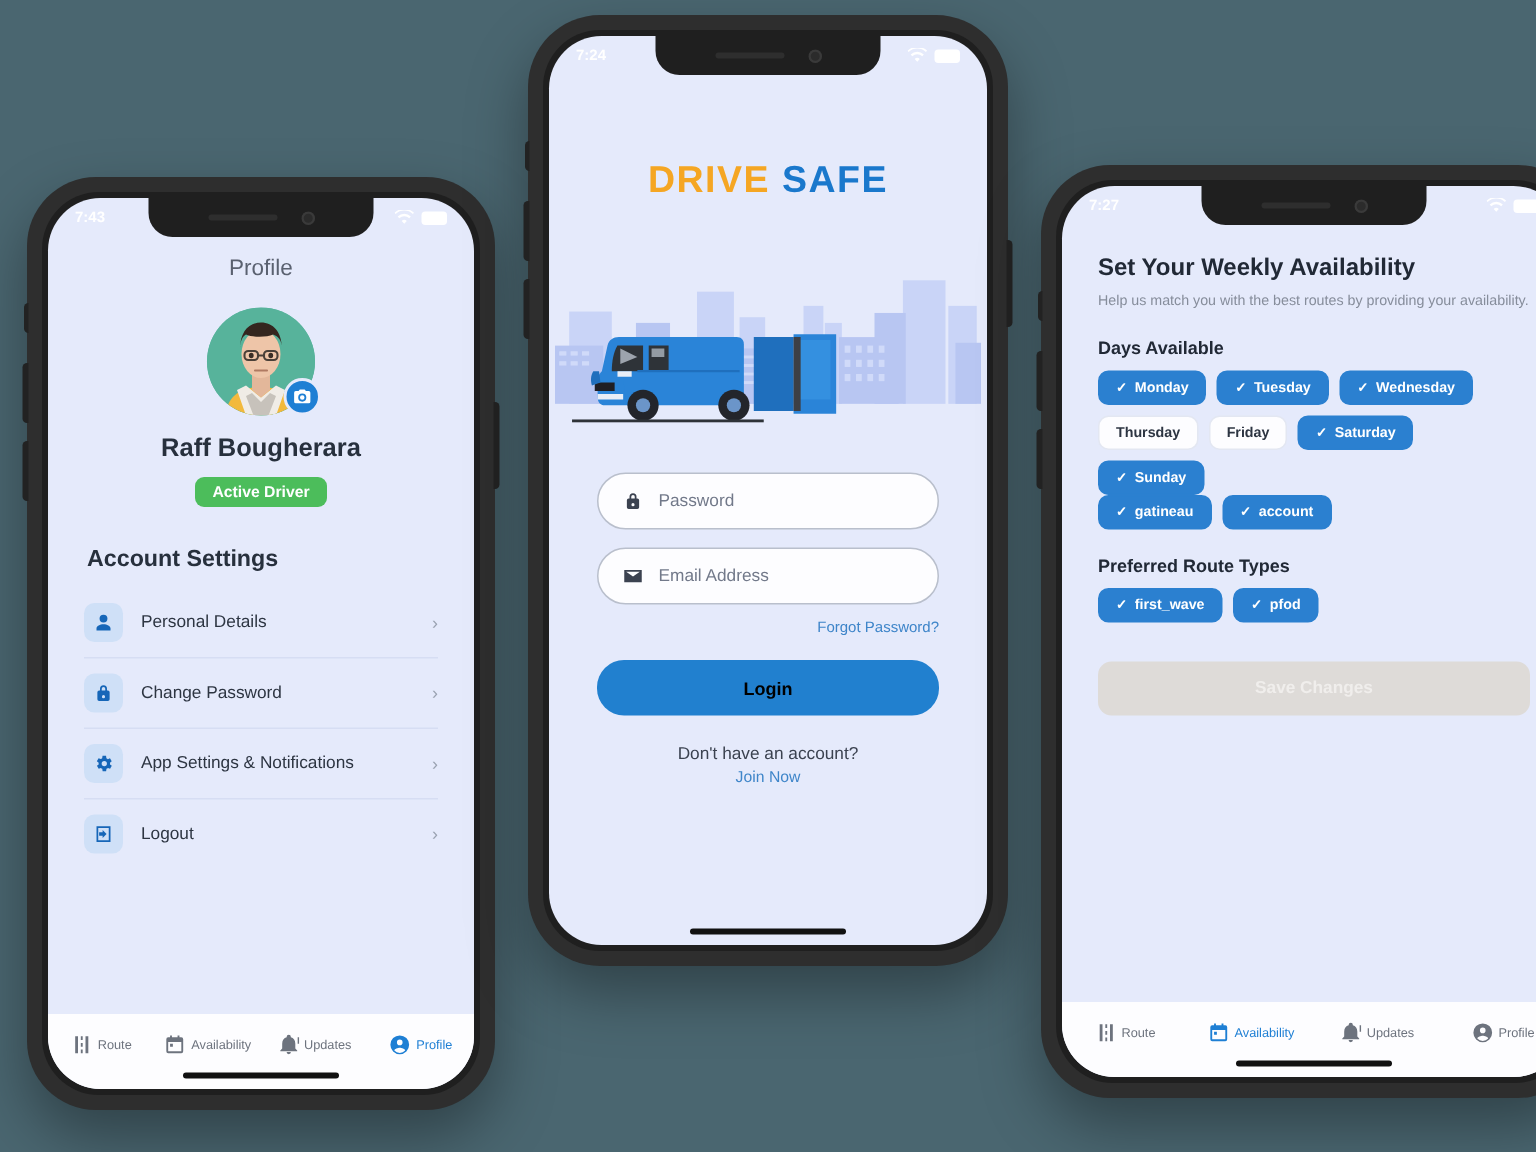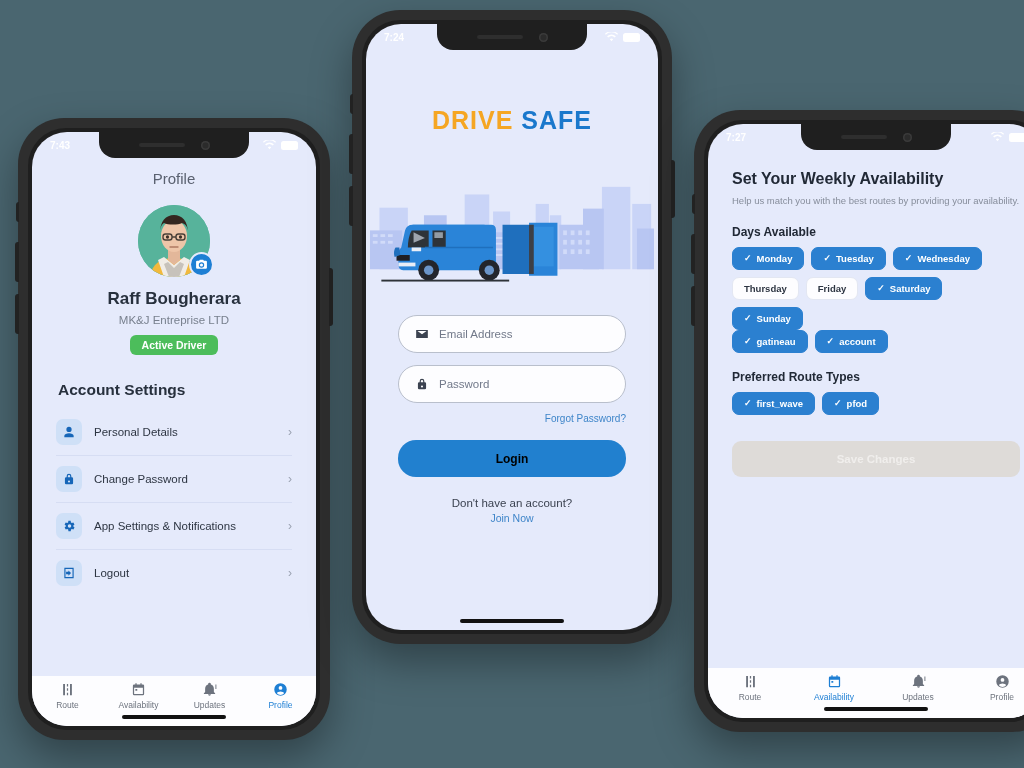--- a/index.html
+++ b/index.html
@@ -127,21 +127,21 @@
   .chev { font-size: 12px; color: #9aa2b1; }
 
   
   .navbar {
     position: absolute; left: 0; right: 0; bottom: 0; height: 50px;
     background: #fdfdff;
     display: flex; align-items: center;
     padding-bottom: 10px;
   }
   .nav-item {
-    flex: 1; display: flex; flex-direction: column;
+    flex: 1; display: flex; flex-direction: row;
     align-items: center; justify-content: center; gap: 3px;
   }
   .nav-item svg { width: 15px; height: 15px; fill: #6d737e; }
   .nav-label { font-size: 8.5px; color: #6d737e; }
   .nav-item.active svg { fill: #1e7fd4; }
   .nav-item.active .nav-label { color: #1e7fd4; }
 
   
   .logo {
     text-align: center; margin-top: 52px;
@@ -262,21 +262,20 @@
               </svg>
             </div>
             <div class="cam-badge">
               <svg viewBox="0 0 24 24">
                   <path d="M9 3 7.5 5H4a2 2 0 0 0-2 2v11a2 2 0 0 0 2 2h16a2 2 0 0 0 2-2V7a2 2 0 0 0-2-2h-3.5L15 3H9zm3 5a5 5 0 1 1 0 10 5 5 0 0 1 0-10zm0 2.2a2.8 2.8 0 1 0 0 5.6 2.8 2.8 0 0 0 0-5.6z"></path>
                 </svg>
             </div>
           </div>
 
           <div class="profile-name">Raff Bougherara</div>
-          <div class="profile-company">MK&amp;J Entreprise LTD</div>
           <div class="badge-row">
             <span class="active-badge">Active Driver</span>
           </div>
 
           <div class="section-head">Account Settings</div>
 
           <div class="settings-list">
 
             <div class="settings-row">
               <span class="set-icon">
@@ -456,29 +455,29 @@
               <circle cx="126" cy="128" r="11" fill="#23252b"></circle>
                 <circle cx="126" cy="128" r="5" fill="#6b95c9"></circle>
 
               <rect x="12" y="138" width="135" height="2" fill="#2e3338"></rect>
             </svg>
           </div>
 
           <div class="form">
             <div class="field">
               <svg viewBox="0 0 24 24">
+                  <path d="M17 9h-1V7a4 4 0 0 0-8 0v2H7a2 2 0 0 0-2 2v8a2 2 0 0 0 2 2h10a2 2 0 0 0 2-2v-8a2 2 0 0 0-2-2zm-7-2a2 2 0 0 1 4 0v2h-4V7zm2 11a1.8 1.8 0 1 1 0-3.6 1.8 1.8 0 0 1 0 3.6z"></path>
+                </svg>
+              <input type="password" value="" placeholder="Password" style="">
+            </div>
+            <div class="field">
+              <svg viewBox="0 0 24 24">
                   <path d="M2 5h20v14H2V5zm2.2 2 7.8 5.6L19.8 7H4.2z"></path>
                 </svg>
               <input type="text" value="" placeholder="Email Address" style="">
-            </div>
-            <div class="field">
-              <svg viewBox="0 0 24 24">
-                  <path d="M17 9h-1V7a4 4 0 0 0-8 0v2H7a2 2 0 0 0-2 2v8a2 2 0 0 0 2 2h10a2 2 0 0 0 2-2v-8a2 2 0 0 0-2-2zm-7-2a2 2 0 0 1 4 0v2h-4V7zm2 11a1.8 1.8 0 1 1 0-3.6 1.8 1.8 0 0 1 0 3.6z"></path>
-                </svg>
-              <input type="password" value="" placeholder="Password" style="">
             </div>
             <div class="forgot">Forgot Password?</div>
             <button class="login-btn">Login</button>
             <div class="signup-q">Don't have an account?</div>
             <div class="join">Join Now</div>
           </div>
         </div>
 
         <div class="home-ind"></div>
       </div>

